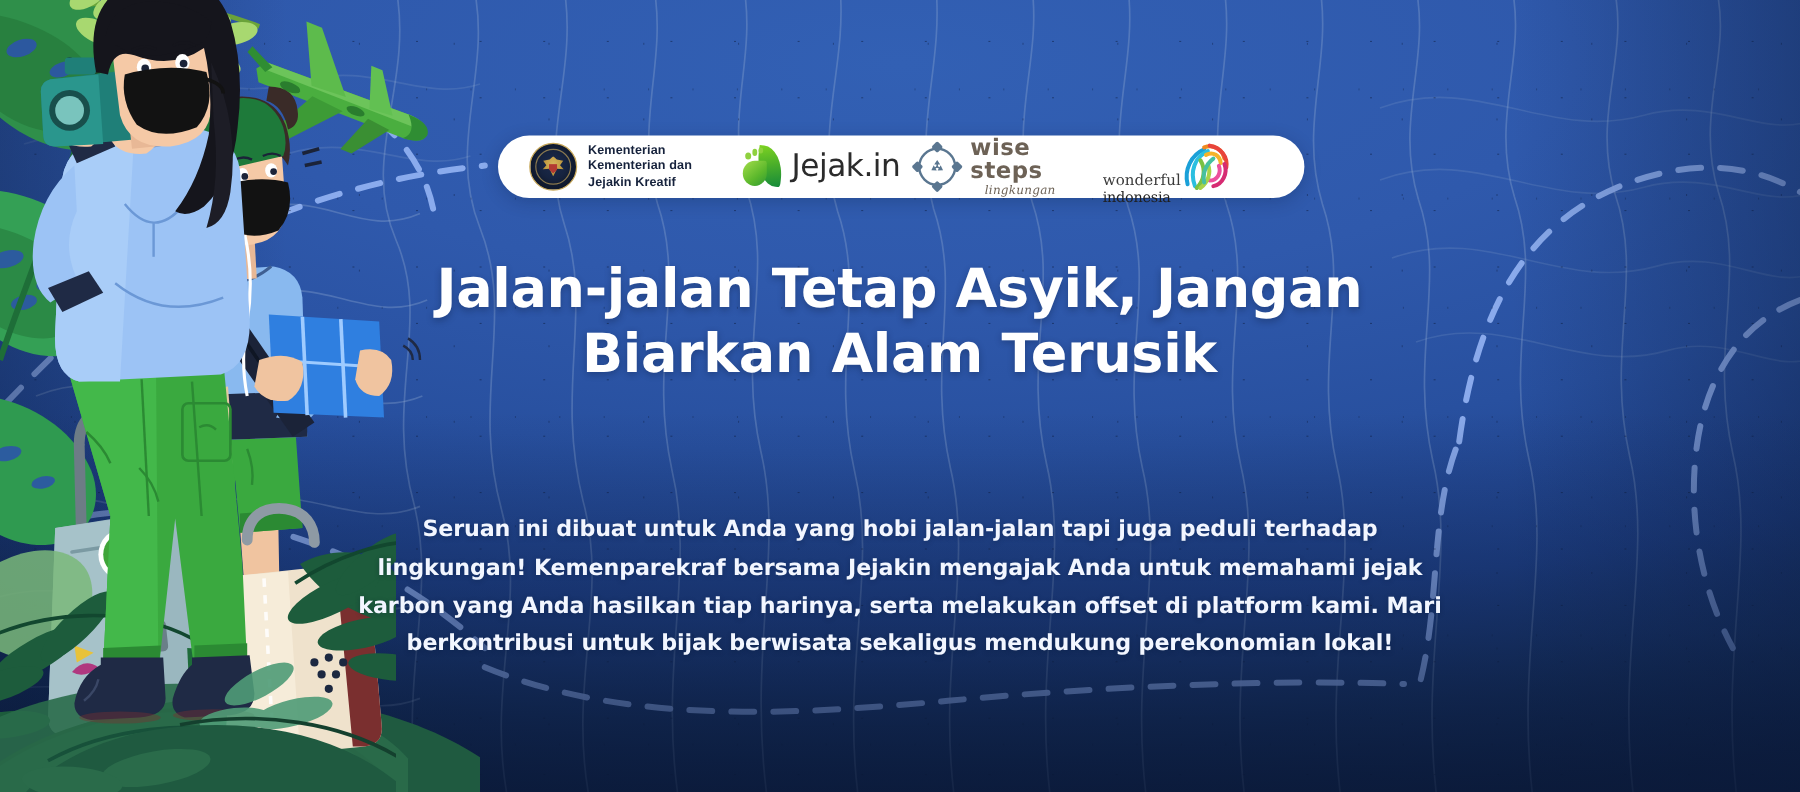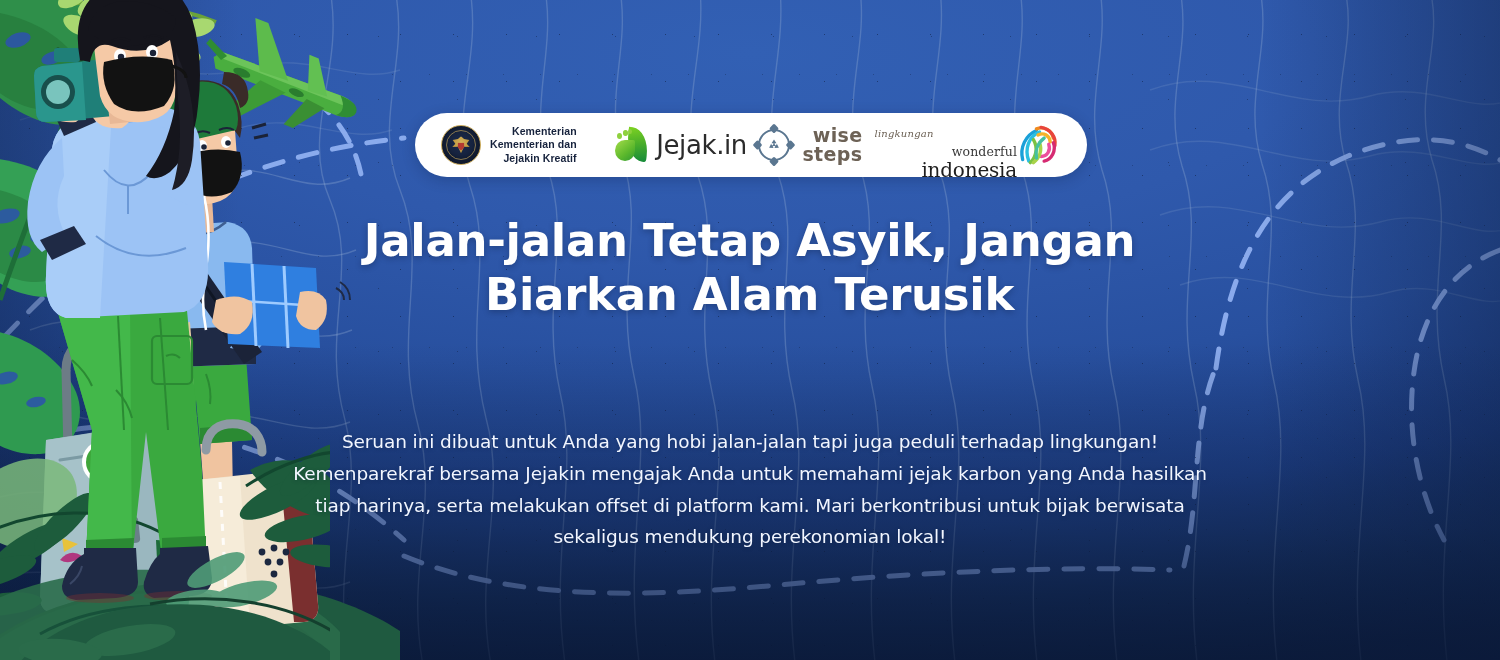--- a/index.html
+++ b/index.html
@@ -47,28 +47,27 @@
   .dash { position:absolute; inset:0; }
   .dash path {
     fill:none; stroke:#93b2f2; stroke-width:5;
     stroke-linecap:round; stroke-dasharray:19 16; stroke-opacity:.92;
   }
 
   
   .logo-pill {
     position:absolute;
     left:415px; top:113px;
-    width:672px; height:64px;
+    width:672px; height:52px;
     background:#ffffff;
     border-radius:40px;
     display:flex; align-items:center;
     padding:0 26px;
     gap:0px;
     box-shadow:0 3px 14px rgba(6,18,44,.22);
-    text-align:right;
   }
   .logo-slot { display:flex; align-items:center; }
   .slot-kemenparekraf { gap:9px; width:178px; }
   .slot-jejakin { gap:6px; width:160px; padding-left:8px; }
   .slot-wisesteps { gap:9px; width:166px; }
   .slot-wonderful { gap:2px; width:150px; }
 
   .garuda {
     width:40px; height:40px; flex:none;
     border-radius:50%;
@@ -141,40 +140,40 @@
   }
   .ws-mark .n-t { left:50%; top:-1px; transform:translateX(-50%) rotate(45deg); }
   .ws-mark .n-b { left:50%; bottom:-1px; transform:translateX(-50%) rotate(45deg); }
   .ws-mark .n-l { top:50%; left:-1px; transform:translateY(-50%) rotate(45deg); }
   .ws-mark .n-r { top:50%; right:-1px; transform:translateY(-50%) rotate(45deg); }
   .ws-mark .recycle {
     position:absolute; left:50%; top:50%;
     transform:translate(-50%,-50%);
     width:15px; height:15px;
   }
-  .ws-text { display:flex; line-height:1; }
+  .ws-text { display:flex; flex-direction:column; line-height:1; }
   .ws-title {
     font-family:"DejaVu Sans", sans-serif;
     font-size:19px; font-weight:bold; color:#6d6256;
     letter-spacing:.4px;
   }
   .ws-sub {
     font-family:"DejaVu Serif", serif;
     font-size:10px; font-style:italic; color:#6d6256;
     margin-top:3px; margin-left:12px; letter-spacing:.2px;
   }
 
   .wi-text { display:flex; flex-direction:column; line-height:1;margin-top:36px; }
   .wi-top {
     font-family:"DejaVu Serif", serif;
     font-size:12.5px; color:#3a3a3a; letter-spacing:.1px;
   }
   .wi-bottom {
     font-family:"DejaVu Serif", serif;
-    font-size:20px; color:#1f1f1f; letter-spacing:-0.2px; margin-top:1px;
+    font-size:12px; color:#1f1f1f; letter-spacing:-0.2px; margin-top:1px;
   }
   .wi-mark { width:46px; height:42px; flex:none; margin-left:-4px; }
 
   
   .headline {
     position:absolute; left:0; right:1px; top:214px;
     text-align:center;
     color:#ffffff;
     font-family:"DejaVu Sans", sans-serif;
     font-weight:bold;
@@ -182,21 +181,21 @@
     line-height:1.2;
     letter-spacing:-0.3px;
     text-shadow:0 2px 6px rgba(8,22,50,.32);
     padding:0 360px;
   }
   .body-copy {
     position:absolute; left:0; right:0; top:426px;
     text-align:center;
     color:#f2f6ff;
     font-family:"DejaVu Sans", sans-serif;
-    font-weight:normal;
+    font-weight:bold;
     font-size:18.5px;
     line-height:1.72;
     letter-spacing:-0.1px;
     padding:0 290px;
     text-shadow:0 1px 4px rgba(8,22,50,.30);
   }
 
   
   .art { position:absolute; inset:0; pointer-events:none; }
   .art-left  { left:0;  top:0; width:400px; height:660px; }

